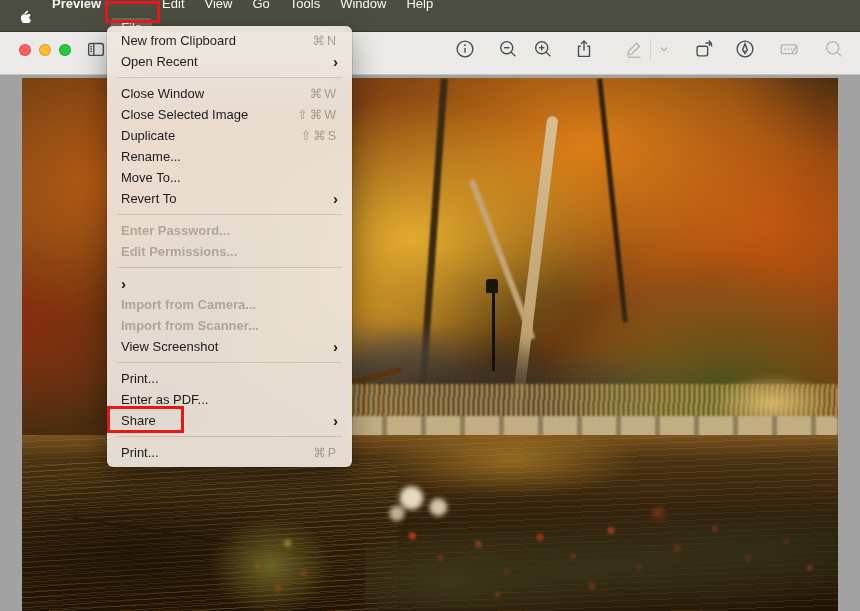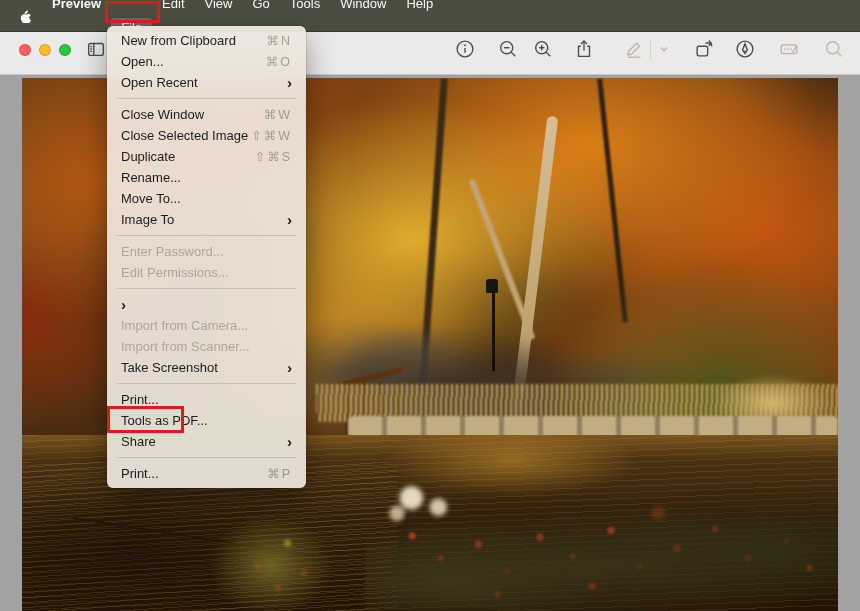--- a/index.html
+++ b/index.html
@@ -122,29 +122,29 @@
       radial-gradient(circle 6px at 40% 55%, rgba(212,60,28,.95), transparent 68%),
       radial-gradient(circle 6px at 74% 62%, rgba(206,52,24,.95), transparent 68%),
       radial-gradient(circle 7px at 55% 75%, rgba(196,44,20,.9), transparent 68%); }
   .flowers { left:43%; top:73.5%; width:96px; height:62px; filter:blur(2px);
     background-image:
       radial-gradient(circle 20px at 40% 45%, rgba(238,228,202,.95) 0 45%, transparent 70%),
       radial-gradient(circle 15px at 68% 60%, rgba(228,214,182,.9) 0 45%, transparent 70%),
       radial-gradient(circle 13px at 25% 70%, rgba(218,200,164,.85) 0 45%, transparent 70%); }
 
   
-  .menu { position:absolute; left:107px; top:26px; width:199px; z-index:60; padding:4px 0;
+  .menu { position:absolute; left:107px; top:26px; width:245px; z-index:60; padding:4px 0;
           background:rgba(238,231,223,.93); border-radius:6px;
           -webkit-backdrop-filter:blur(24px) saturate(1.3); backdrop-filter:blur(24px) saturate(1.3);
           box-shadow:0 0 0 .5px rgba(0,0,0,.22), 0 12px 30px rgba(0,0,0,.38); }
   .mi { height:21px; display:flex; align-items:center; justify-content:space-between;
         padding:0 14px; font-size:13px; color:#1c1c1e; white-space:nowrap; cursor:default; }
   .mi .short { color:rgba(64,58,52,.42); letter-spacing:2px; font-size:12.5px; }
   .mi .chev { color:#1c1c1e; font-size:15px; font-weight:700; line-height:1; }
-  .mi.disabled { color:rgba(74,68,62,.36); }
+  .mi.disabled { color:rgba(74,68,62,.36);font-weight:bold; }
   .msep { height:1px; background:rgba(0,0,0,.12); margin:5px 10px; }
 
   
   .anno { position:absolute; border:3px solid #e1191b; z-index:70; }
   #anno-file   { left:105px; top:1px;   width:55px; height:22px; }
   #anno-export { left:107px; top:406px; width:77px; height:27px; }
 </style>
 </head>
 <body>
 
@@ -271,24 +271,20 @@
     </span>
 </div>
 
 <div class="menu">
   <div id="menu-list">
       <div class="mi">
         <span class="lab">New from Clipboard</span>
         <span class="short">⌘N</span>
       </div>
       <div class="mi">
-        <span class="lab">Open...</span>
-        <span class="short">⌘O</span>
-      </div>
-      <div class="mi">
         <span class="lab">Open Recent</span>
         <span class="chev">›</span>
       </div>
       <div class="msep"></div>
       <div class="mi">
         <span class="lab">Close Window</span>
         <span class="short">⌘W</span>
       </div>
       <div class="mi">
         <span class="lab">Close Selected Image</span>
@@ -298,50 +294,50 @@
         <span class="lab">Duplicate</span>
         <span class="short">⇧⌘S</span>
       </div>
       <div class="mi">
         <span class="lab">Rename...</span>
       </div>
       <div class="mi">
         <span class="lab">Move To...</span>
       </div>
       <div class="mi">
-        <span class="lab">Image To</span>
+        <span class="lab">Revert To</span>
         <span class="chev">›</span>
       </div>
       <div class="msep"></div>
       <div class="mi disabled">
         <span class="lab">Enter Password...</span>
       </div>
       <div class="mi disabled">
         <span class="lab">Edit Permissions...</span>
       </div>
       <div class="msep"></div>
       <div class="mi">
         <span class="chev">›</span>
       </div>
       <div class="mi disabled">
         <span class="lab">Import from Camera...</span>
       </div>
       <div class="mi disabled">
         <span class="lab">Import from Scanner...</span>
       </div>
       <div class="mi">
-        <span class="lab">Take Screenshot</span>
+        <span class="lab">View Screenshot</span>
         <span class="chev">›</span>
       </div>
       <div class="msep"></div>
       <div class="mi">
         <span class="lab">Print...</span>
       </div>
       <div class="mi">
-        <span class="lab">Tools as PDF...</span>
+        <span class="lab">Enter as PDF...</span>
       </div>
       <div class="mi">
         <span class="lab">Share</span>
         <span class="chev">›</span>
       </div>
       <div class="msep"></div>
       <div class="mi">
         <span class="lab">Print...</span>
         <span class="short">⌘P</span>
       </div>

